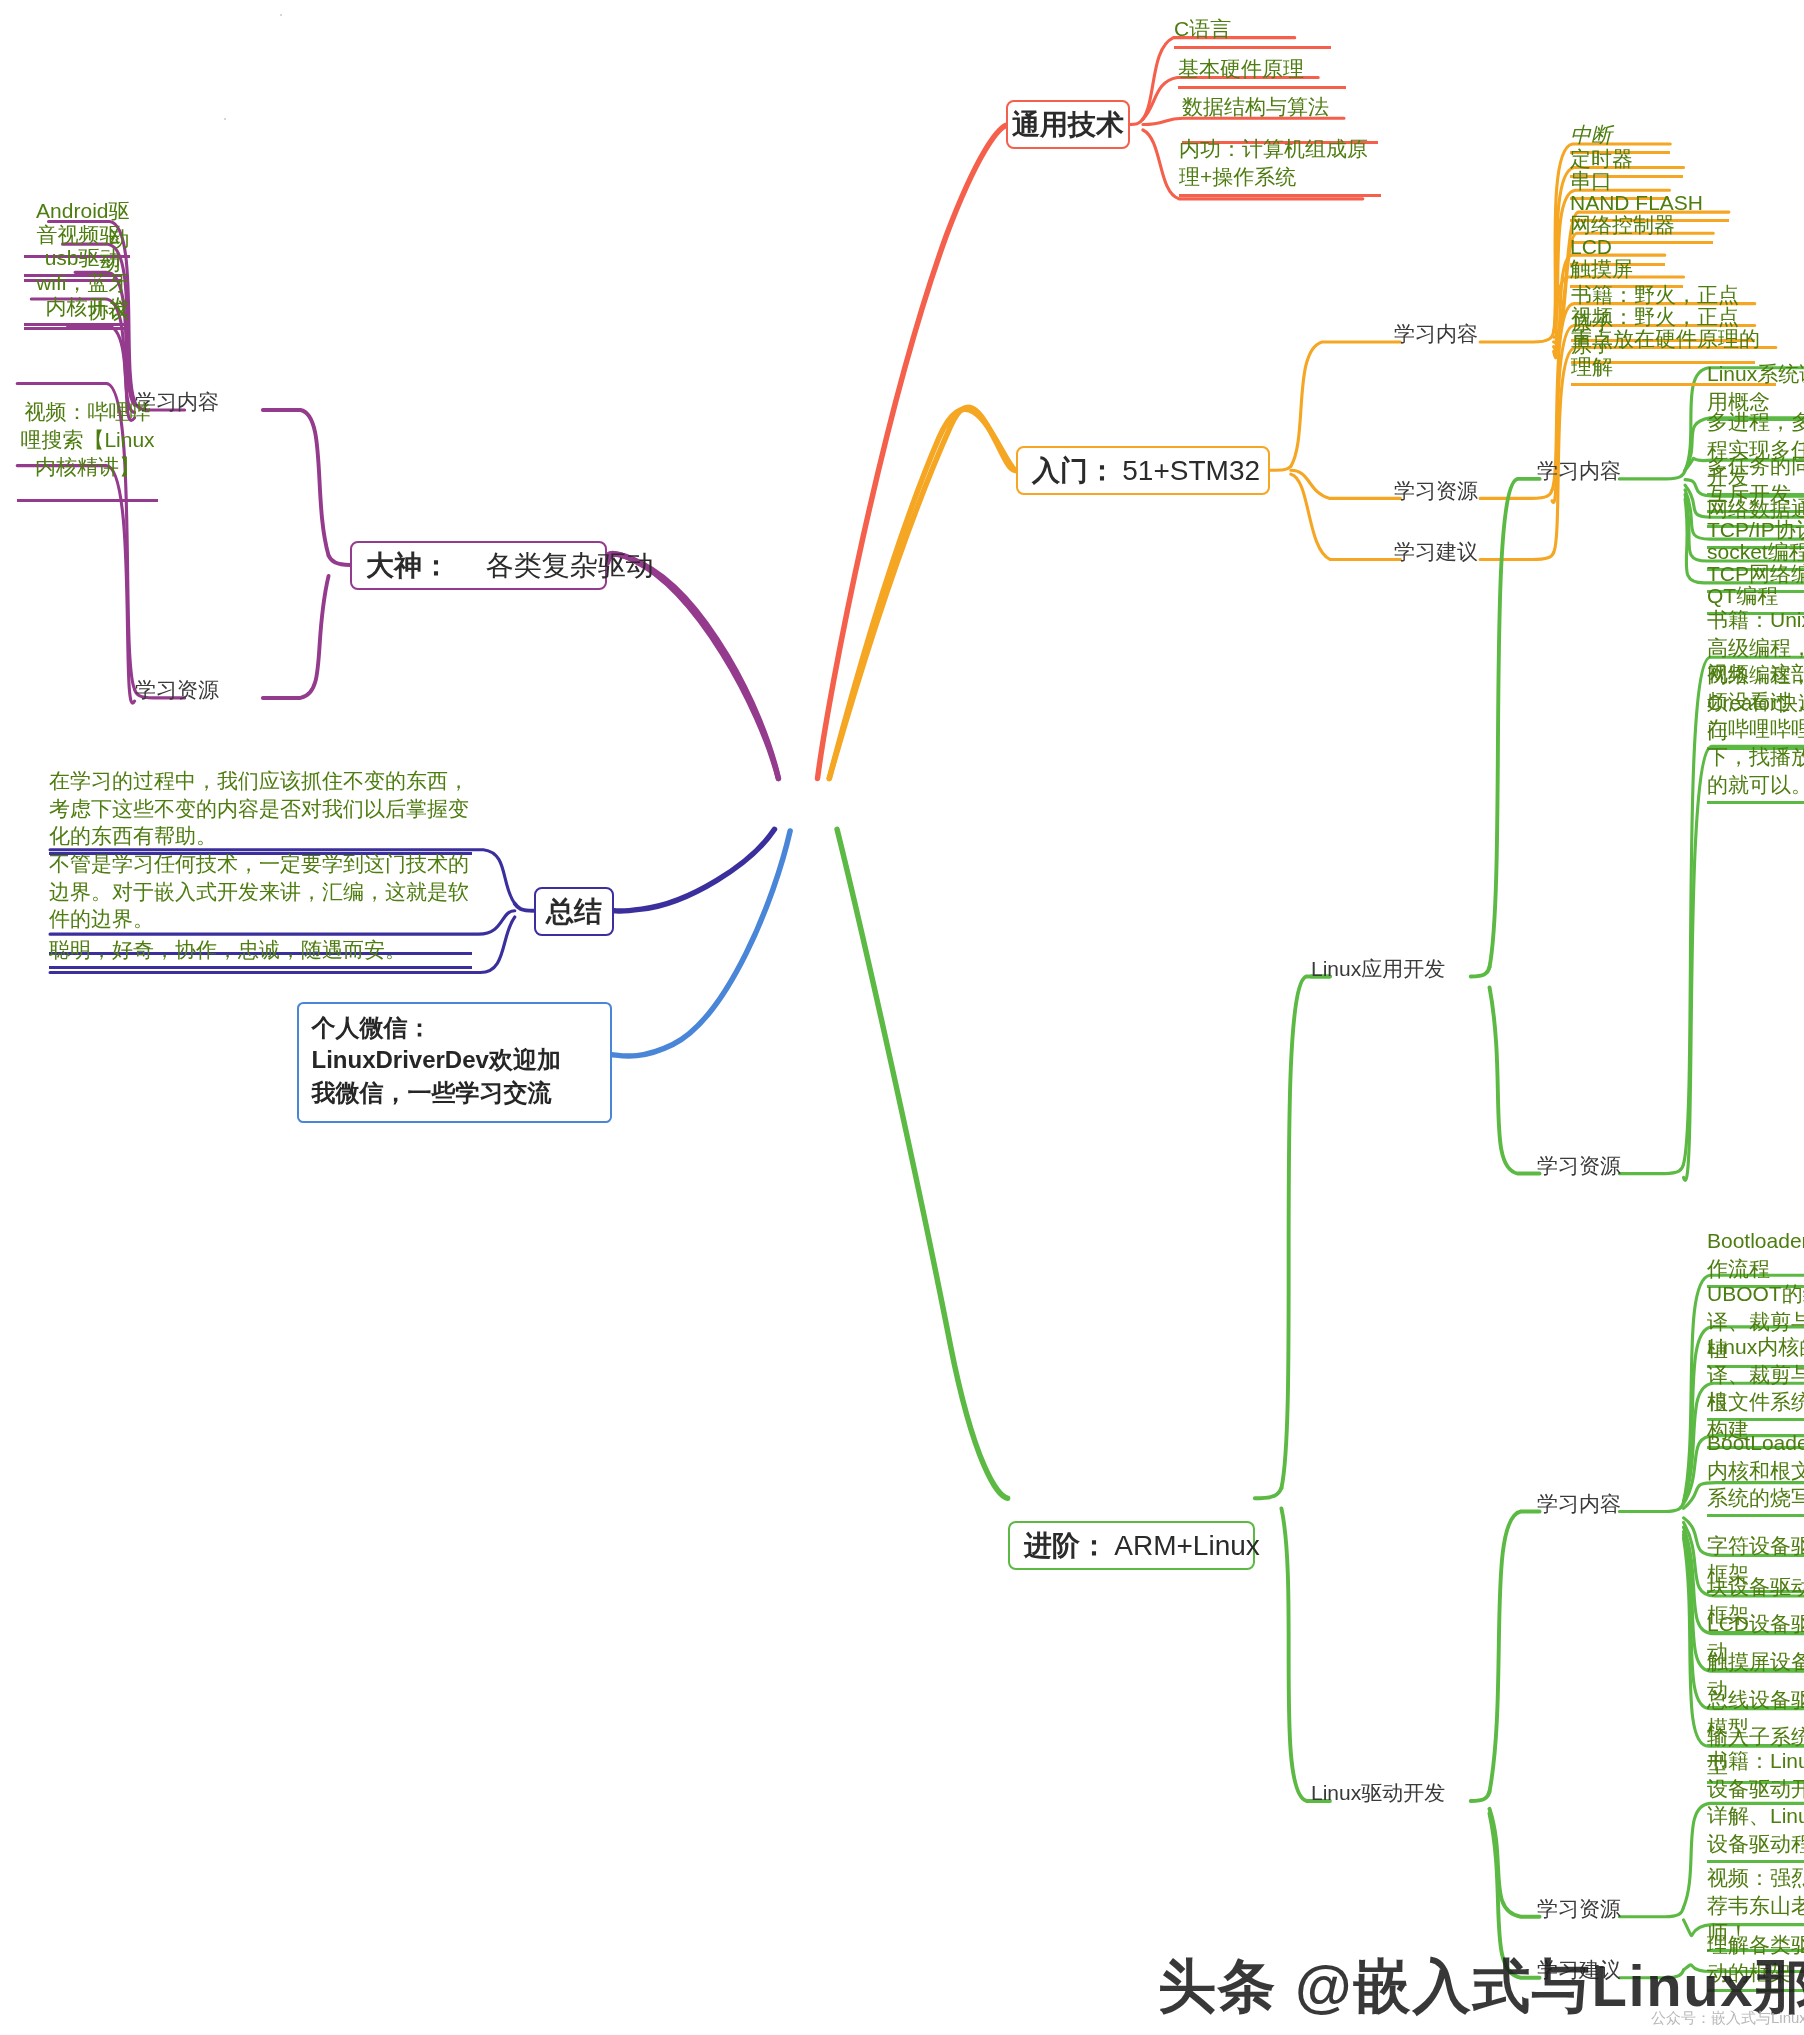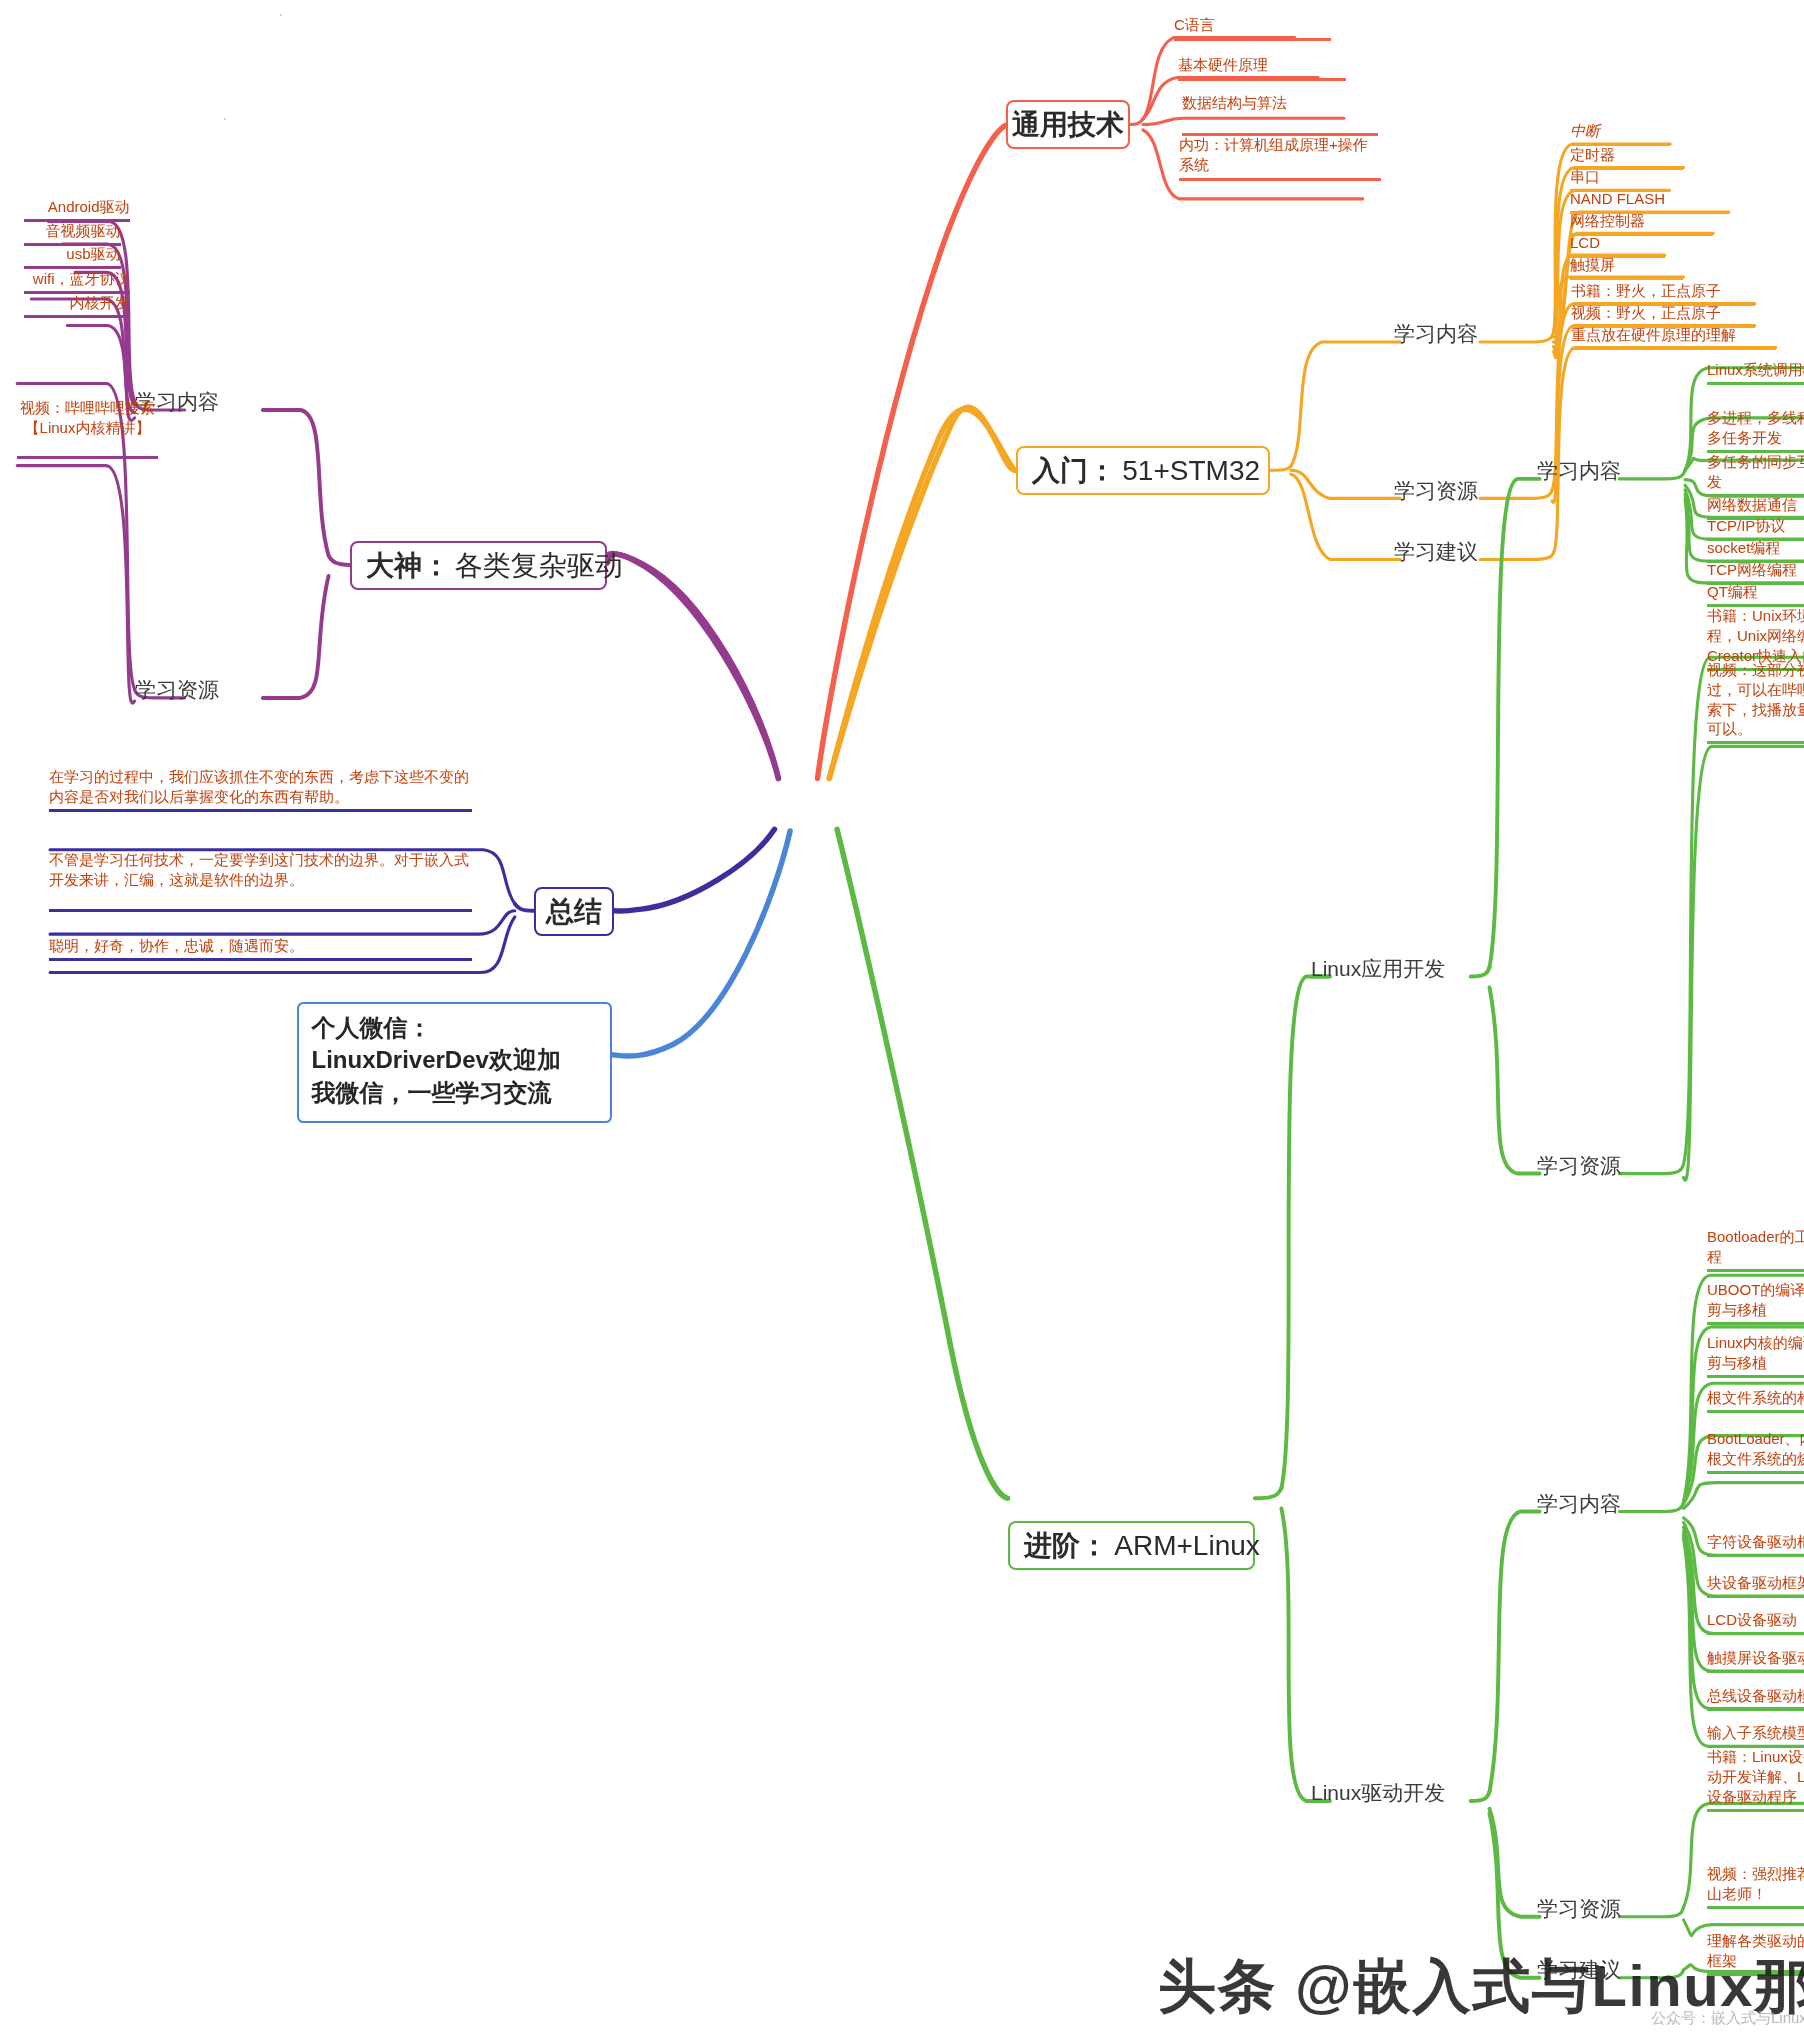--- a/index.html
+++ b/index.html
@@ -37,30 +37,30 @@
     color:#353535;
   }
   .lv1{
     font-size:28px;
     font-weight:bold;
     color:#2b2b2b;
   }
   .lv1 .thin{font-weight:normal;}
   .b-red{border-color:#f4604c;}
   .b-orange{border-color:#f5a623;}
-  .b-purple{border-color:#953b8e;}
+  .b-purple{border-color:#953b8e;gap:31px;}
   .b-indigo{border-color:#3b2f9e;}
   .b-green{border-color:#5cb944;margin-top:47px;}
 
   
   .leaf{
     position:absolute;
-    font-size:15px;
+    font-size:21px;
     line-height:1.32;
-    color:#c2410c;
+    color:#4d7c0f;
     box-sizing:border-box;
     white-space:pre-wrap;
   }
   .leaf.r{text-align:right;}
 
   
   .midlabel{
     position:absolute;
     font-size:21px;
     color:#3a3a3a;

